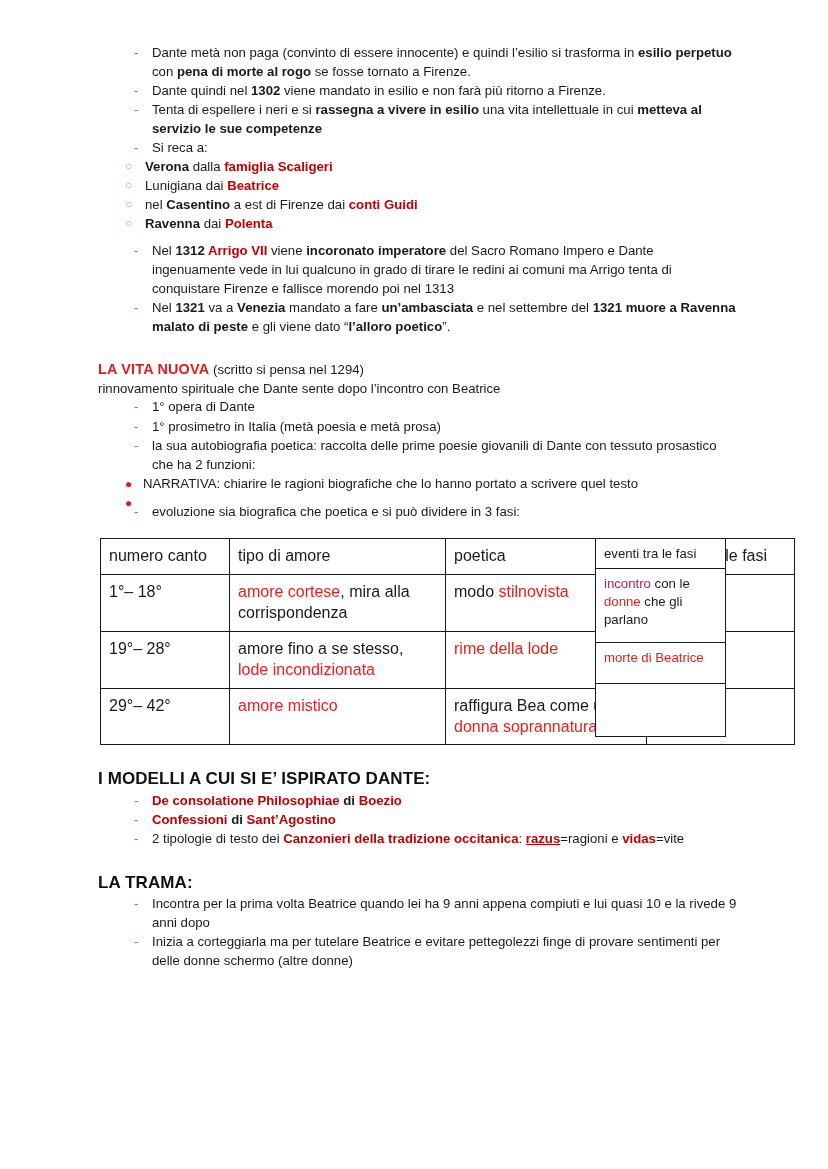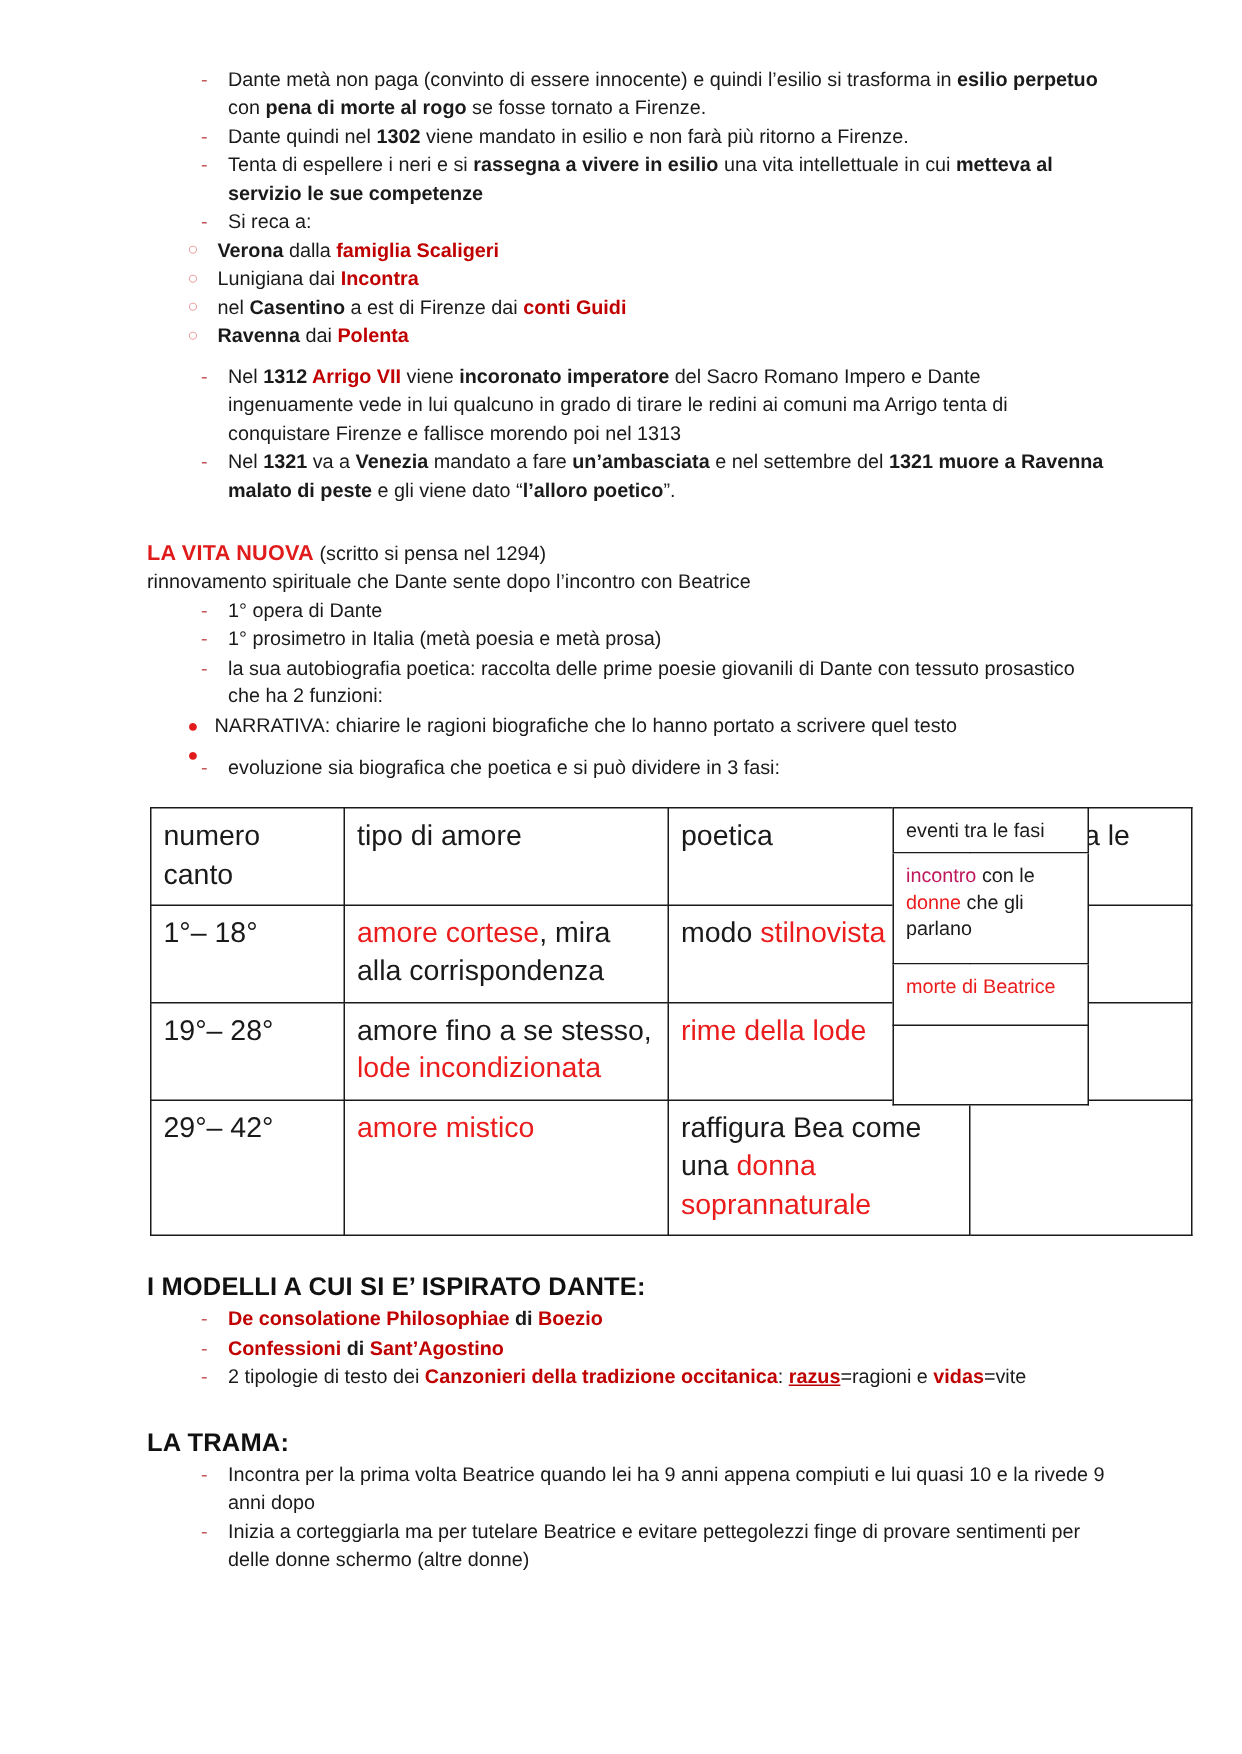--- a/index.html
+++ b/index.html
@@ -91,21 +91,21 @@
   
   .tbl-wrap {
     position: relative;
     margin-left: 2px;
     width: 626px;
   }
   table.fasi {
     border-collapse: collapse;
     table-layout: fixed;
     width: 626px;
-    font-size: 19px;
+    font-size: 16px;
     line-height: 1.34;
   }
   table.fasi td {
     border: 1.3px solid #1a1a1a;
     padding: 6px 8px 7px 8px;
     vertical-align: top;
     color: #1a1a1a;
   }
   table.fasi td.c0 { width: 112px; }
   table.fasi td.c1 { width: 199px; }
@@ -160,21 +160,21 @@
       </li>
     </ul>
 
     <ul class="lvl2">
       <li>
         <span class="bullet">○</span>
         <span><span style="font-weight:bold;">Verona</span><span style=""> dalla </span><span style="color:#c00000;font-weight:bold;">famiglia Scaligeri</span></span>
       </li>
       <li>
         <span class="bullet">○</span>
-        <span><span style="font-weight:normal;">Lunigiana</span><span style=""> dai </span><span style="color:#c00000;font-weight:bold;">Incontra</span></span>
+        <span><span style="font-weight:normal;">Lunigiana</span><span style=""> dai </span><span style="color:#c00000;font-weight:bold;">Beatrice</span></span>
       </li>
       <li>
         <span class="bullet">○</span>
         <span><span style="">nel </span><span style="font-weight:bold;">Casentino</span><span style=""> a est di Firenze dai </span><span style="color:#c00000;font-weight:bold;">conti Guidi</span></span>
       </li>
       <li>
         <span class="bullet">○</span>
         <span><span style="font-weight:bold;text-align:center;">Ravenna</span><span style=""> dai </span><span style="color:#c00000;font-weight:bold;">Polenta</span></span>
       </li>
     </ul>

